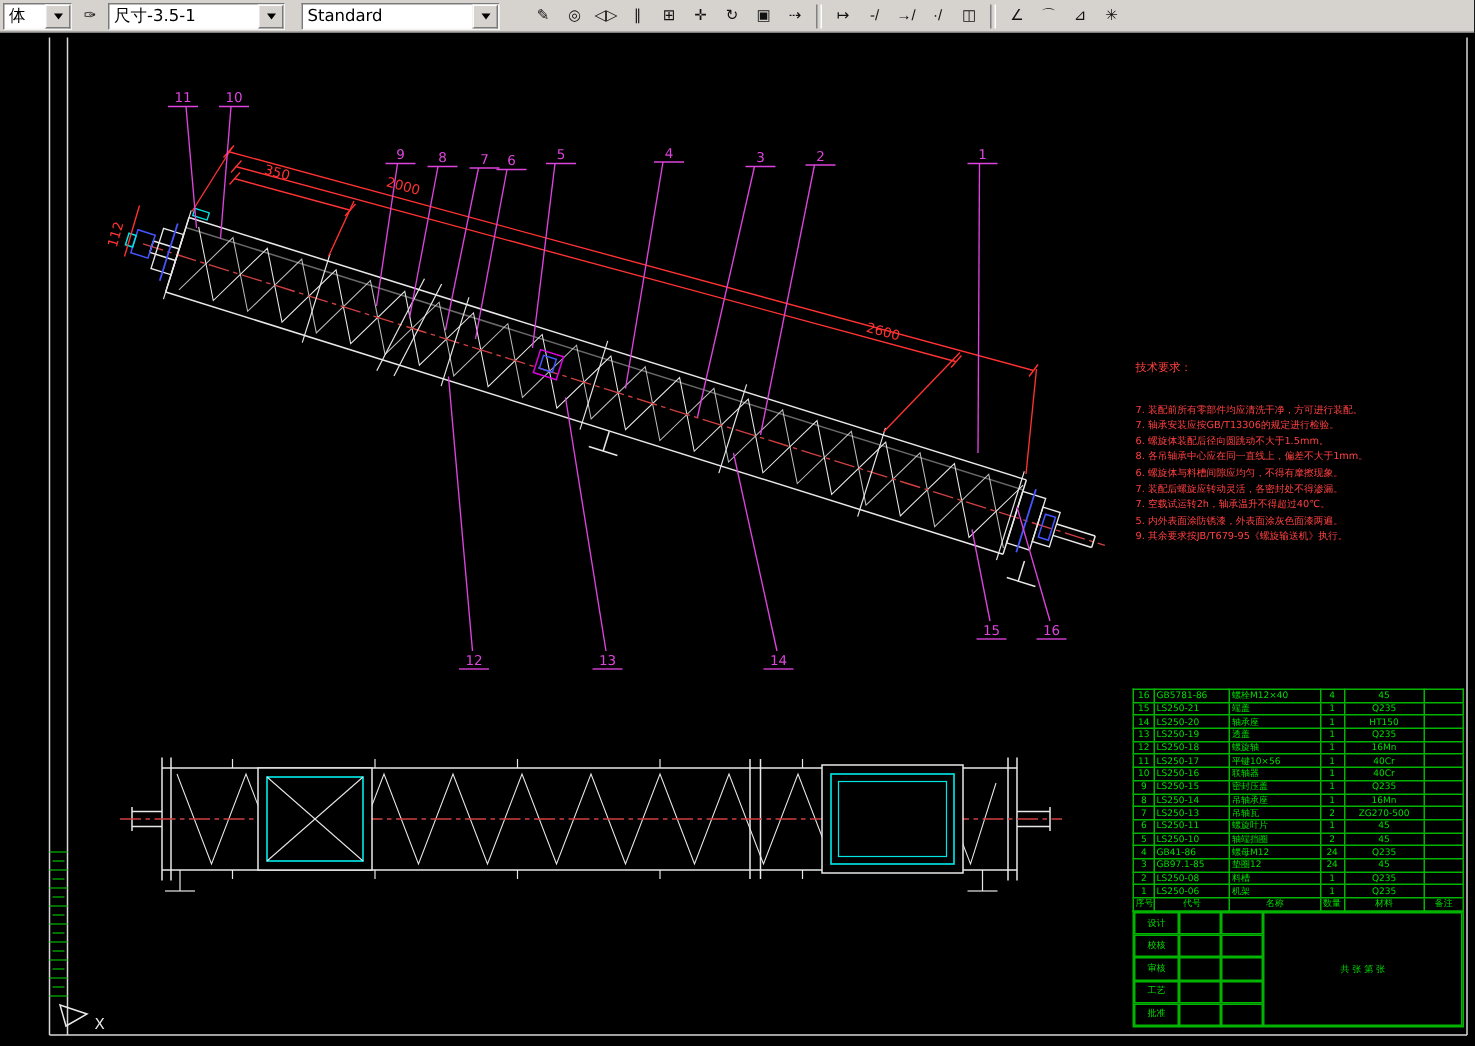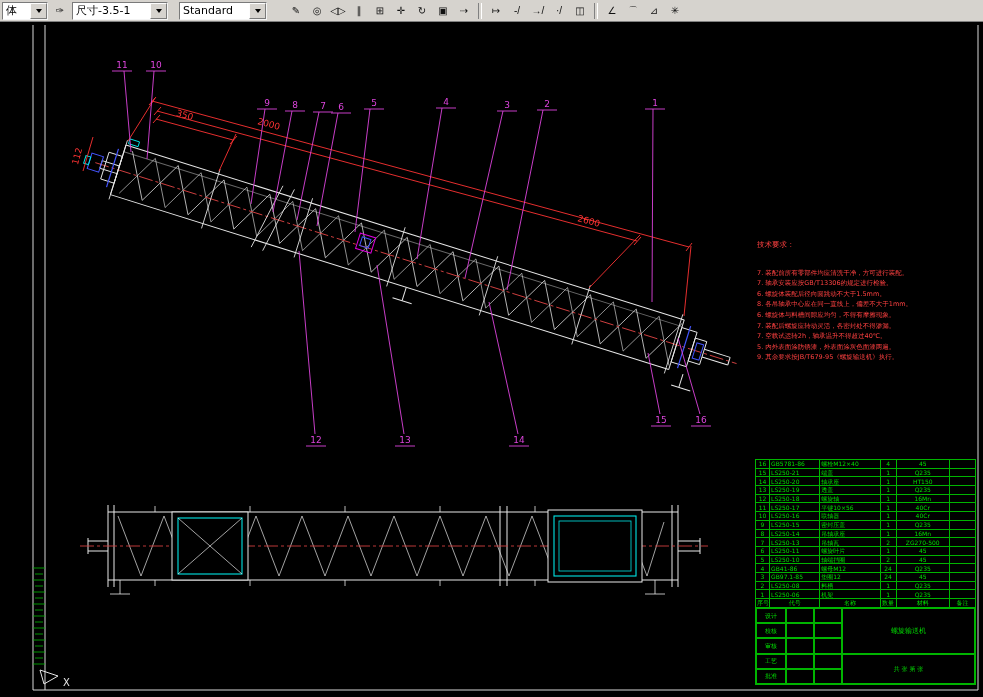--- a/index.html
+++ b/index.html
@@ -55,27 +55,27 @@
 <div class="app">
 
   <div class="toolbar">
     <div class="combo" style="width:46px">
       <span class="val">体</span>
       <span class="arrow">
           <i></i>
         </span>
     </div>
     <button class="tool-btn">✑</button>
-    <div class="combo" style="width:96px">
+    <div class="combo" style="width:118px">
       <span class="val">尺寸-3.5-1</span>
       <span class="arrow">
           <i></i>
         </span>
     </div>
-    <div class="combo" style="width:88px;margin-left:8px">
+    <div class="combo" style="width:132px;margin-left:8px">
       <span class="val">Standard</span>
       <span class="arrow">
           <i></i>
         </span>
     </div>
     <div style="width:14px"></div>
     <button class="tool-btn">✎</button>
     <button class="tool-btn">◎</button>
     <button class="tool-btn">◁▷</button>
     <button class="tool-btn">∥</button>
@@ -534,18 +534,17 @@
             <div class="tb-cell tb-blank"></div>
             <div class="tb-cell tb-blank"></div>
           </div>
           <div class="tb-row">
             <div class="tb-cell tb-lab">批准</div>
             <div class="tb-cell tb-blank"></div>
             <div class="tb-cell tb-blank"></div>
           </div>
       </div>
       <div class="tb-right">
-        <div class="tb-title">螺旋输送机</div>
         <div class="tb-sheet">共 张 第 张</div>
       </div>
     </div>
   </div>
 </div>
 
 </body></html>

